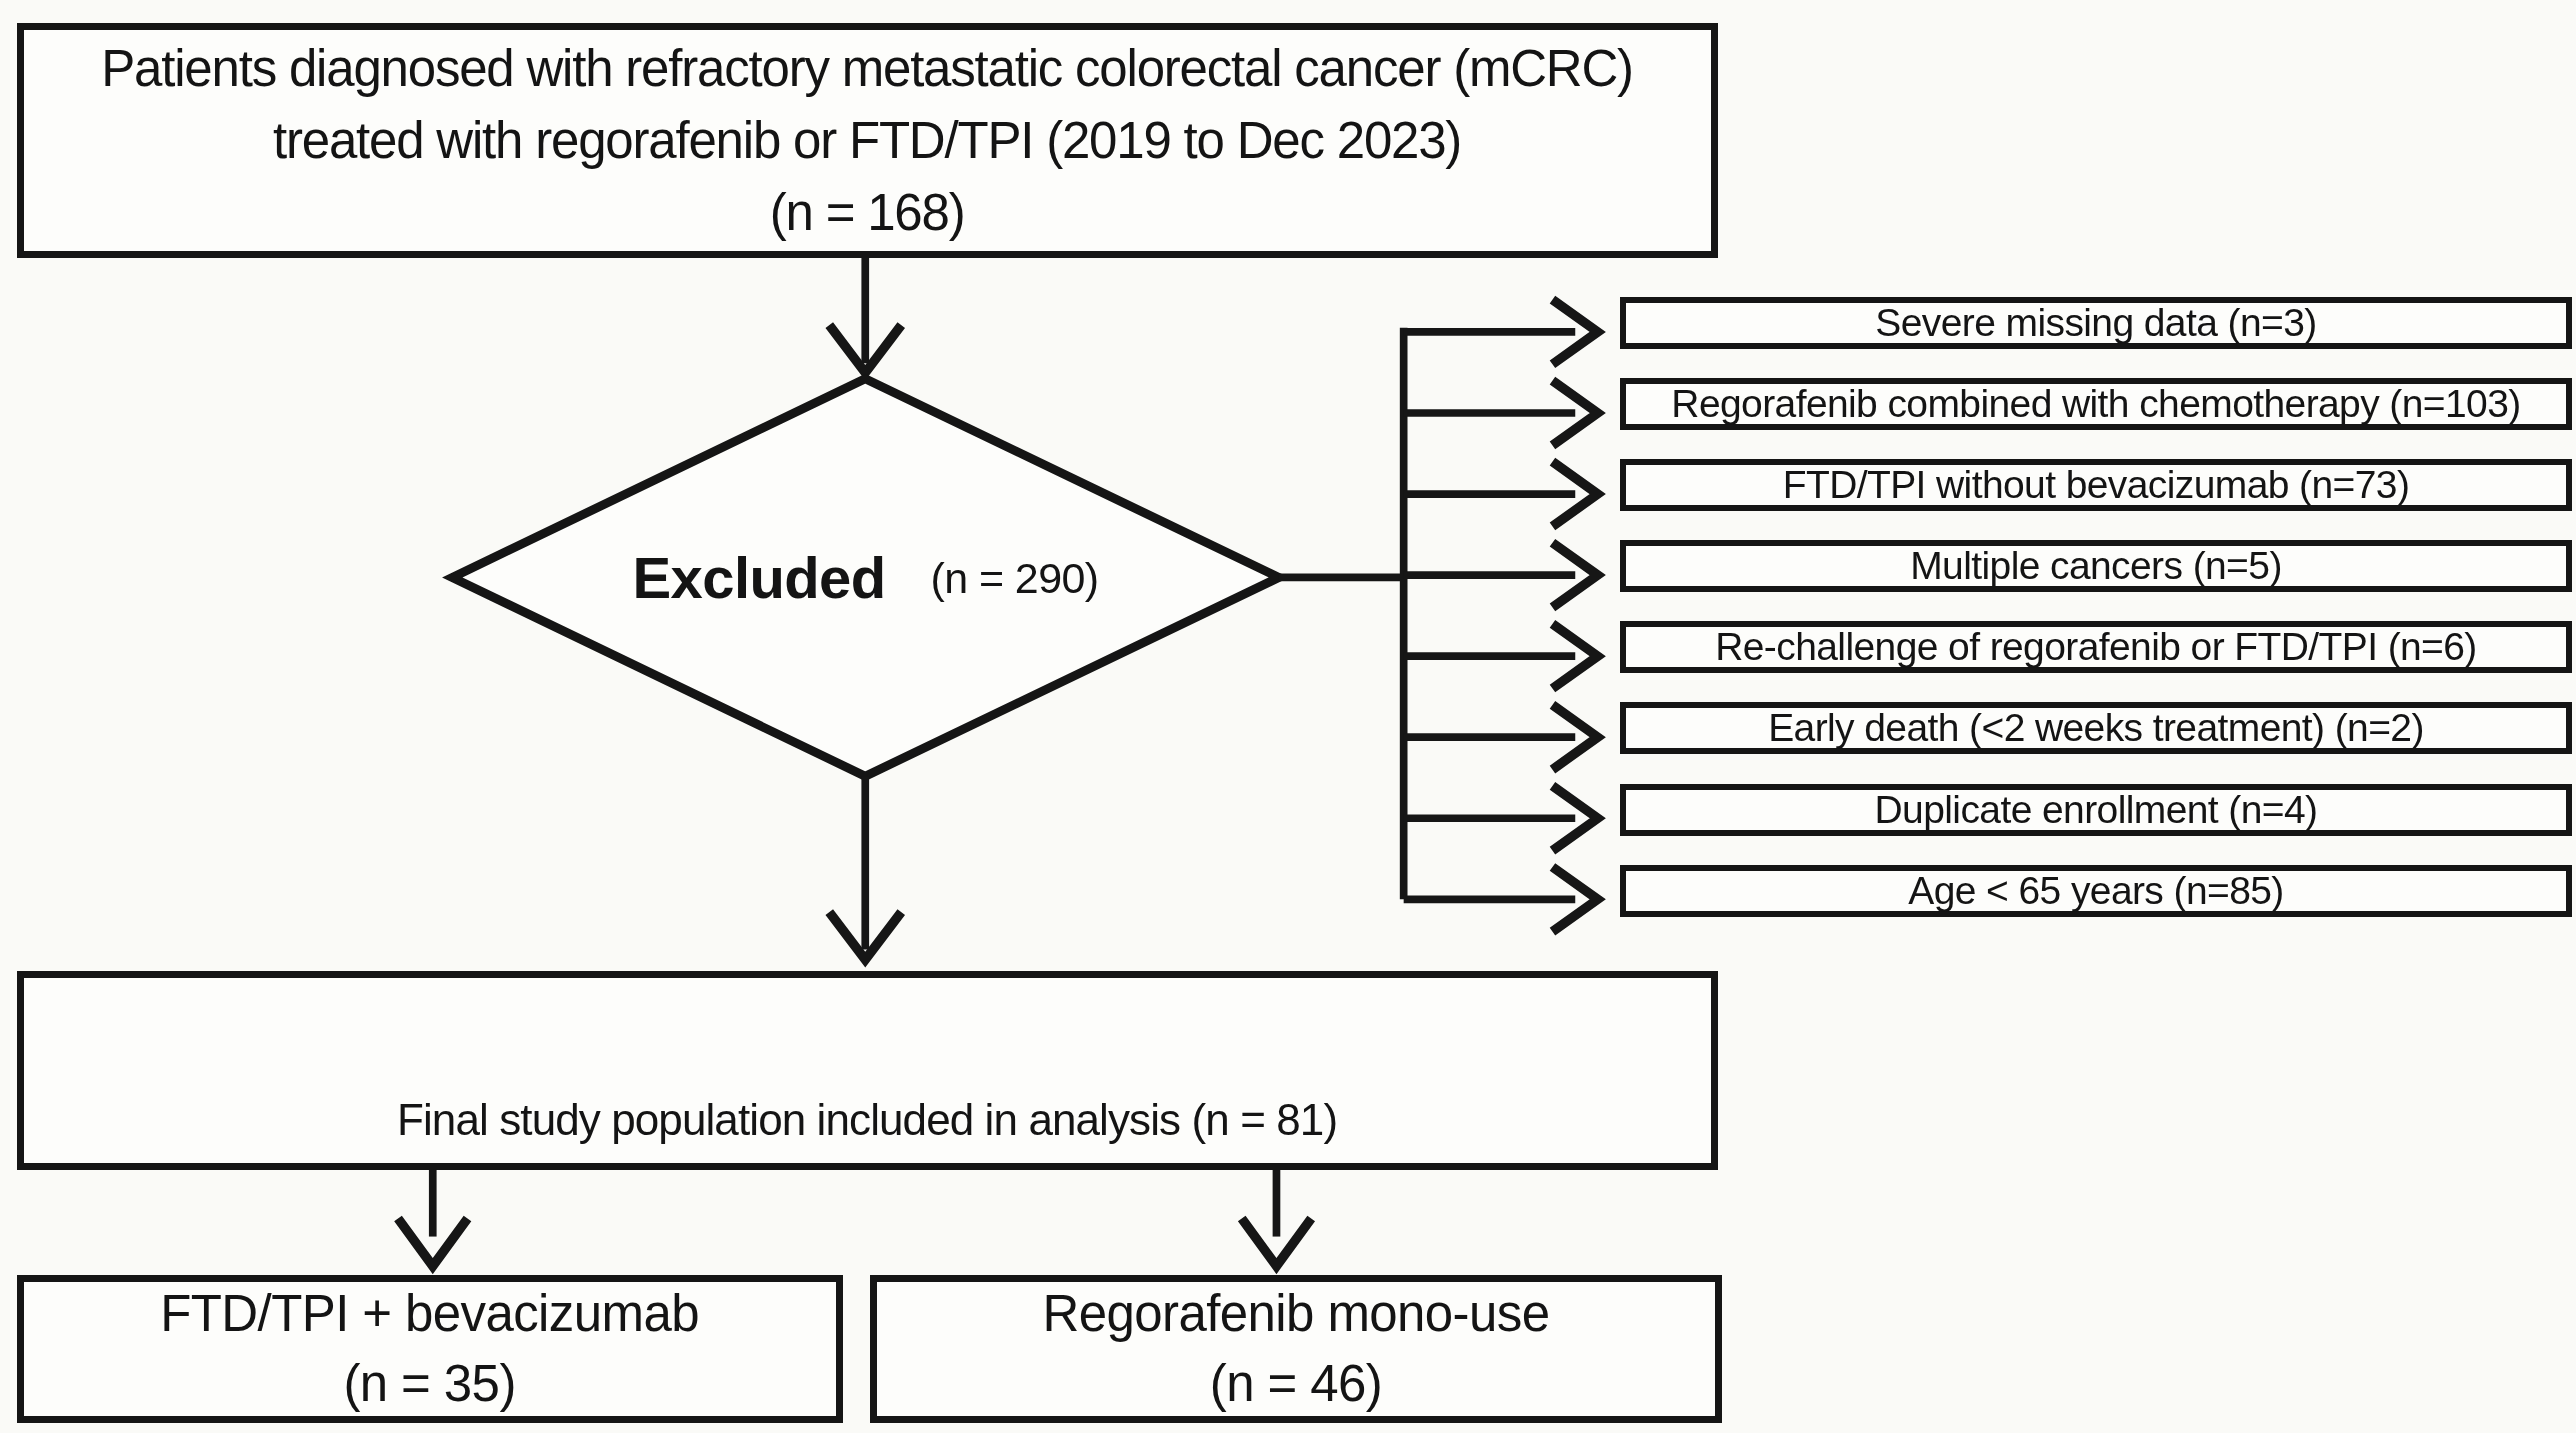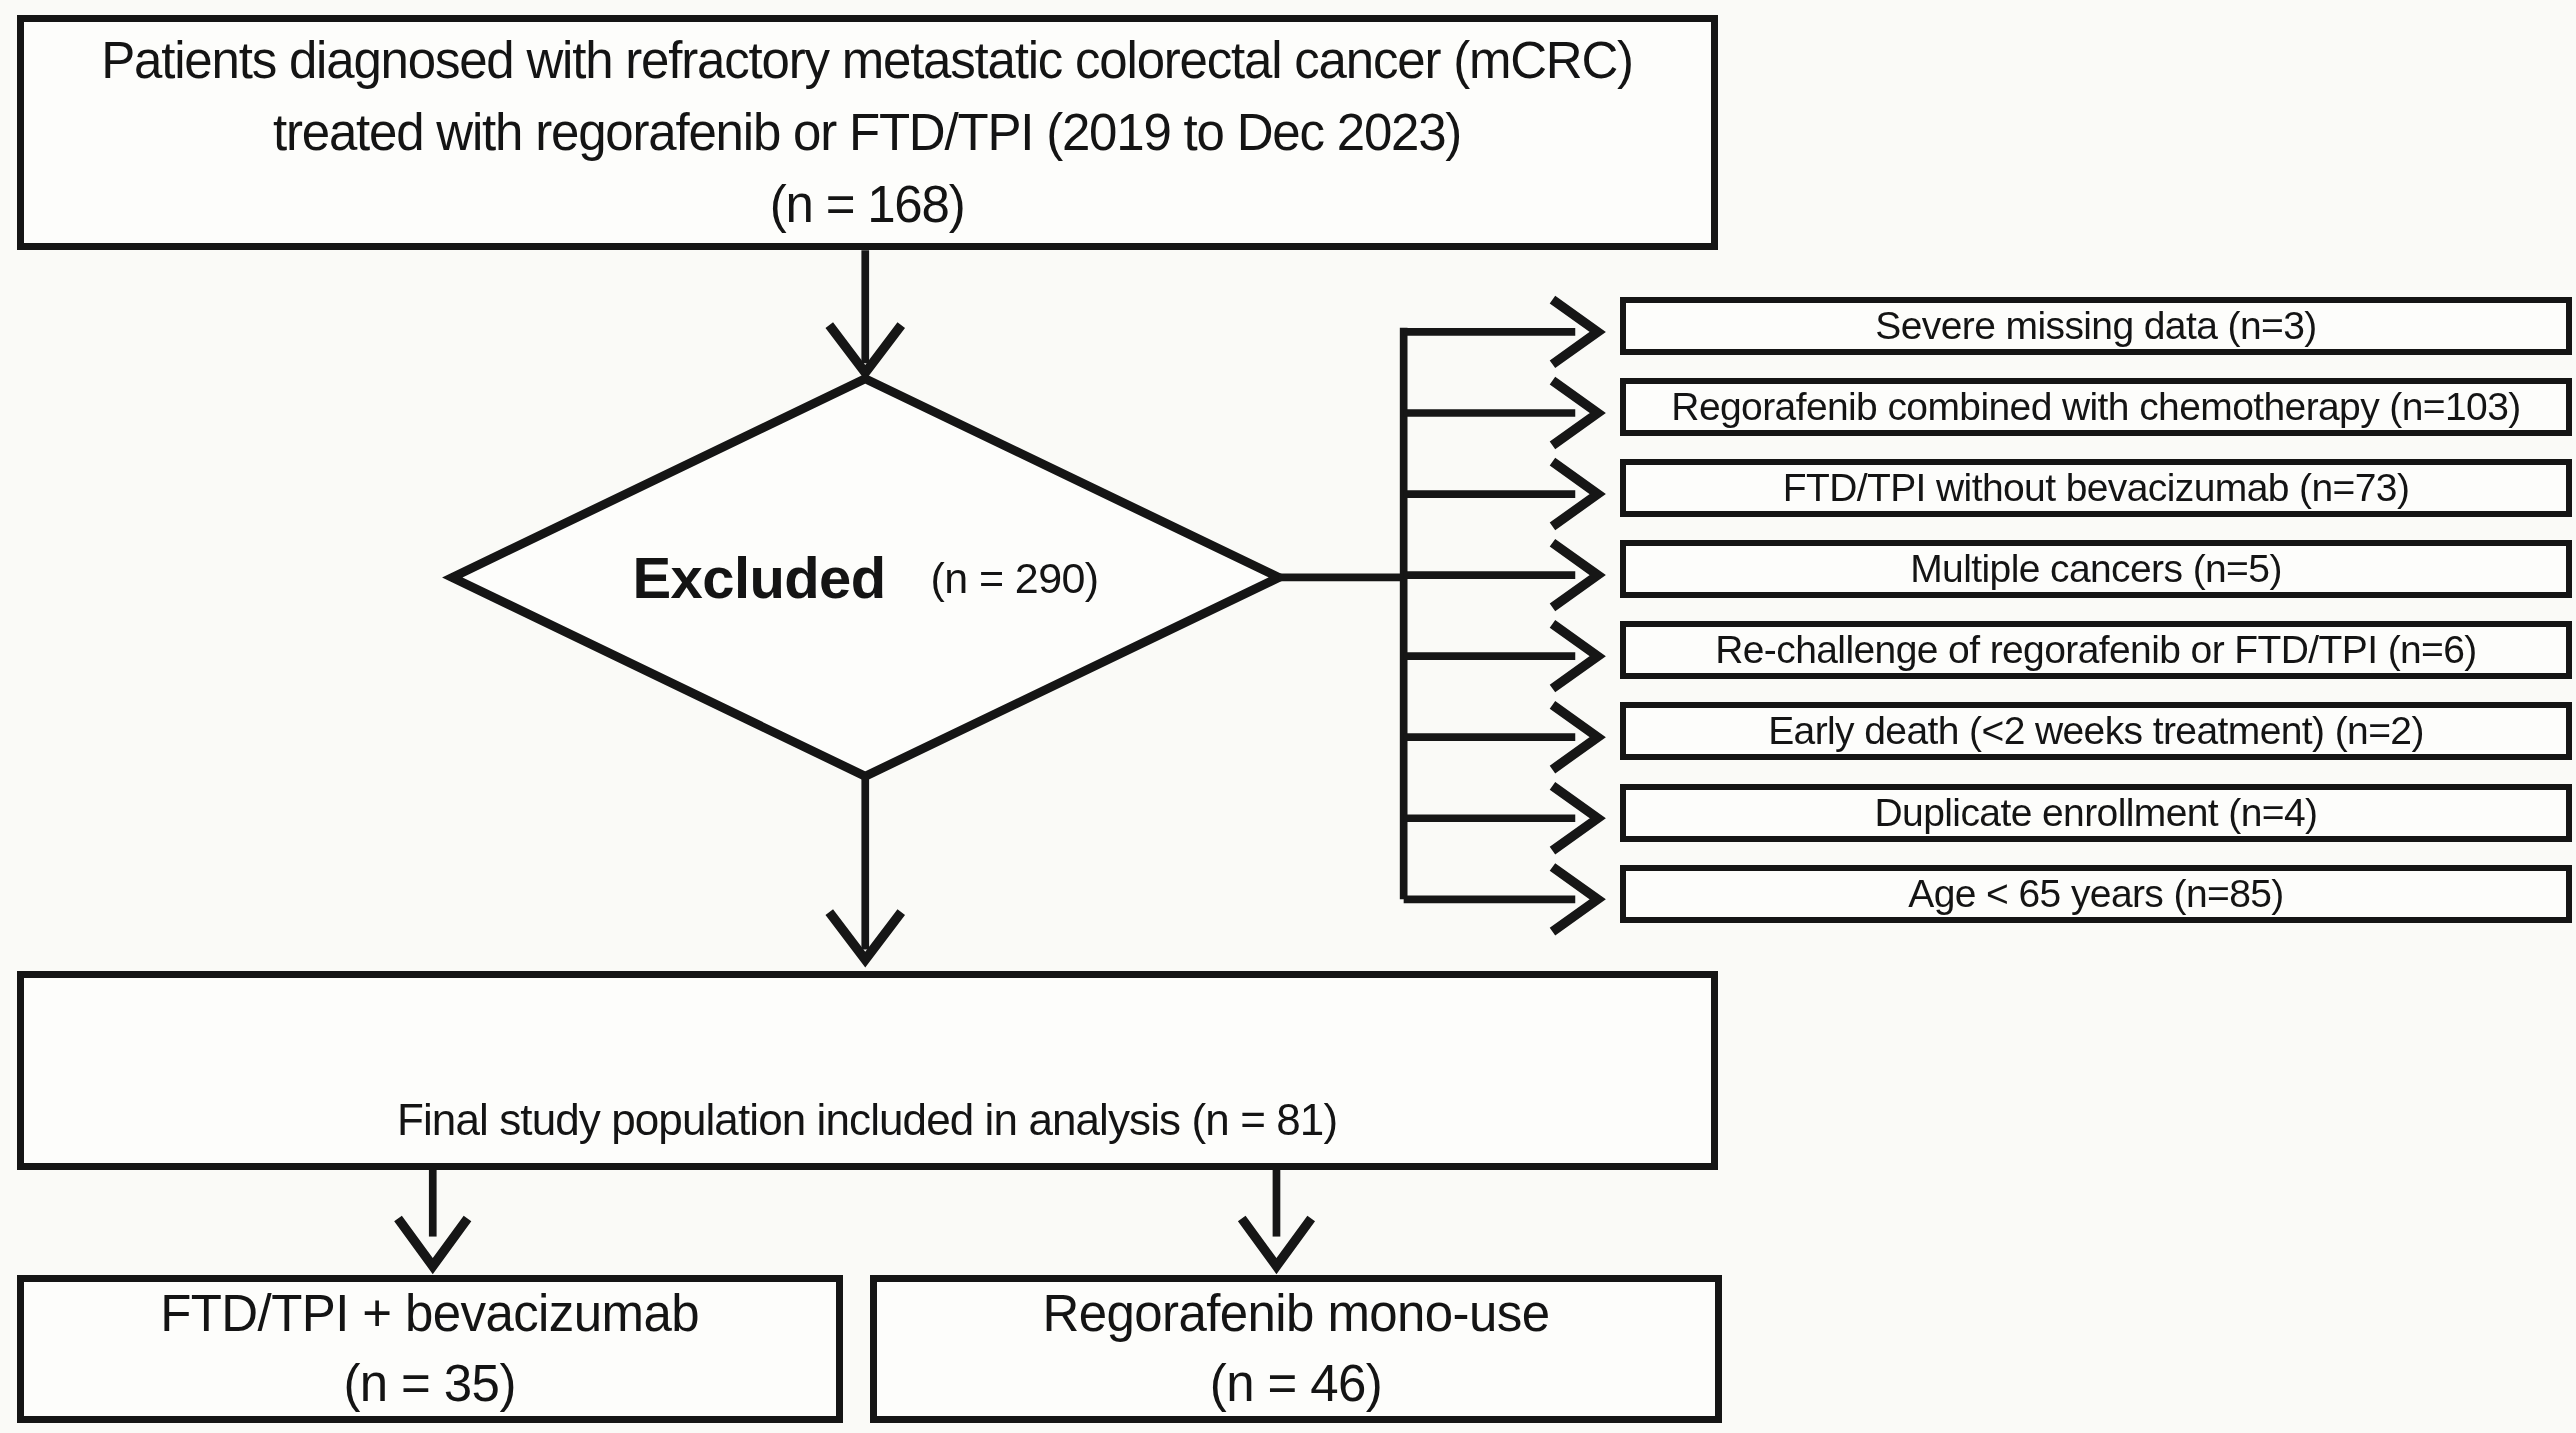--- a/index.html
+++ b/index.html
@@ -25,30 +25,30 @@
     position: absolute;
     box-sizing: border-box;
     border: 7.7px solid #151515;
     background: #fdfdfb;
     display: flex;
     align-items: center;
     justify-content: center;
     text-align: center;
   }
   .top-box {
-    left: 16.6px; top: 15px;
+    left: 16.6px; top: 23px;
     width: 1701px; height: 235px;
     flex-direction: column;
     font-size: 51px;
     line-height: 72px;
     letter-spacing: -1.2px;
   }
   .excl-box {
     left: 1620px;
-    width: 952px; height: 58px;
+    width: 952px; height: 52px;
     border-width: 6.5px;
     font-size: 39px;
     letter-spacing: -0.6px;
   }
   .diamond-label {
     position: absolute;
     left: 452px; top: 379px;
     width: 827px; height: 398px;
     display: flex;
     flex-direction: row;

